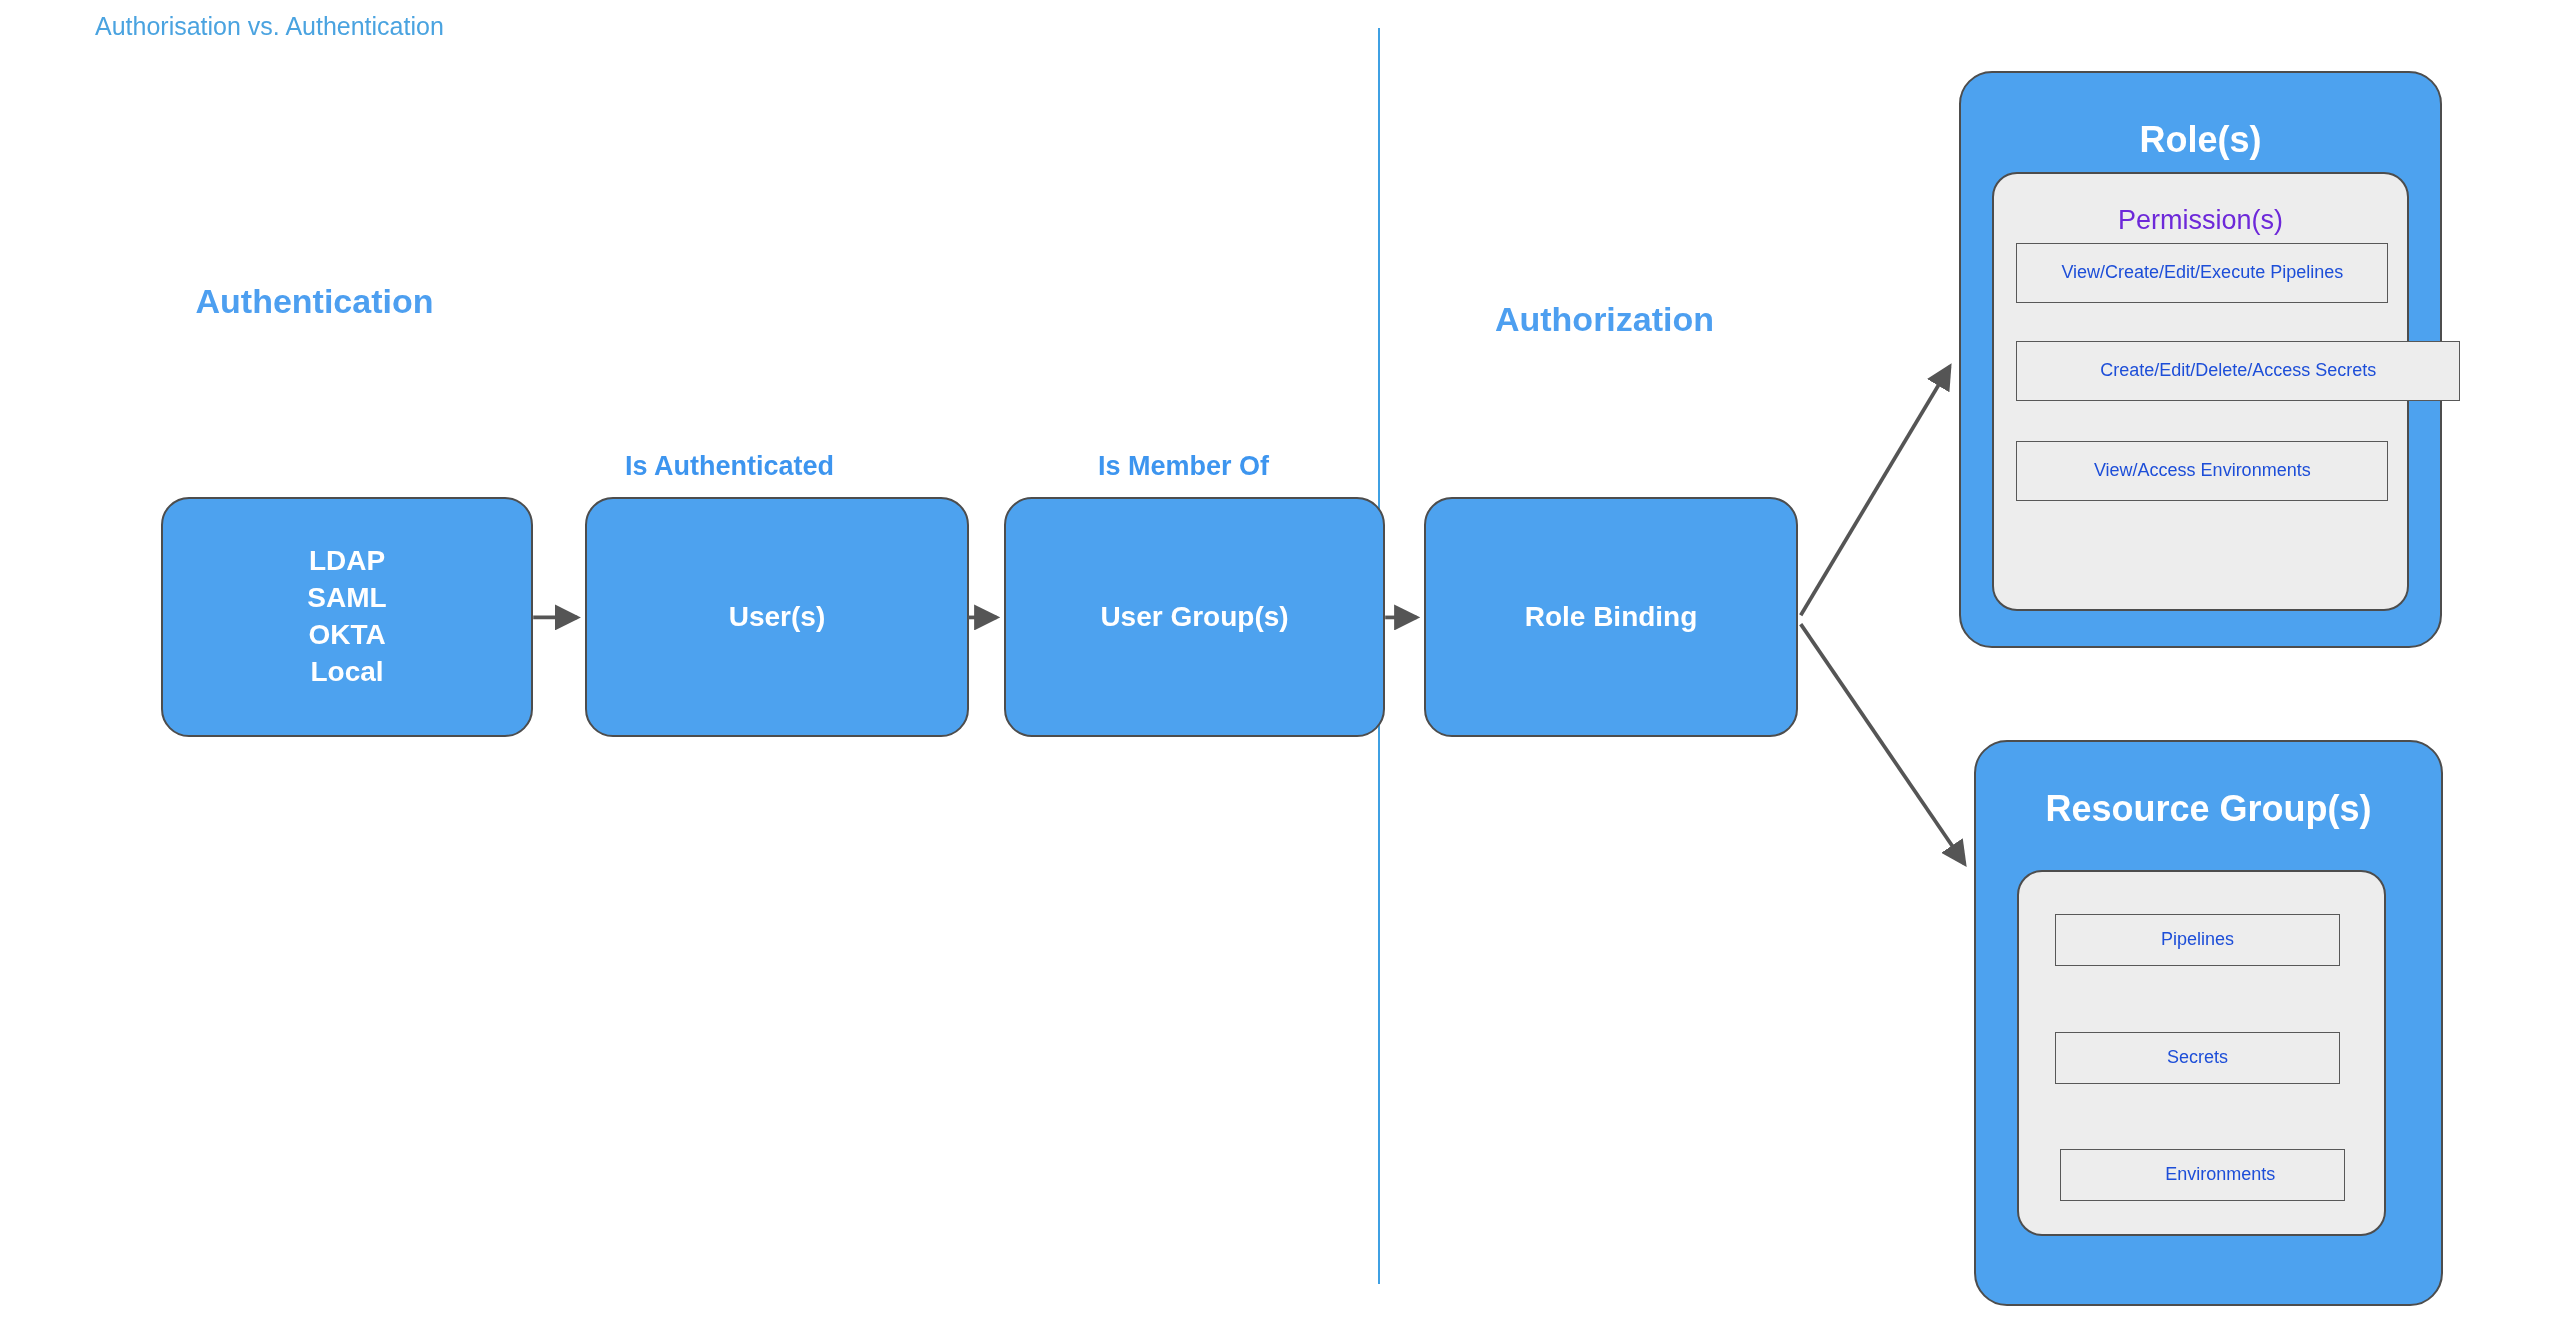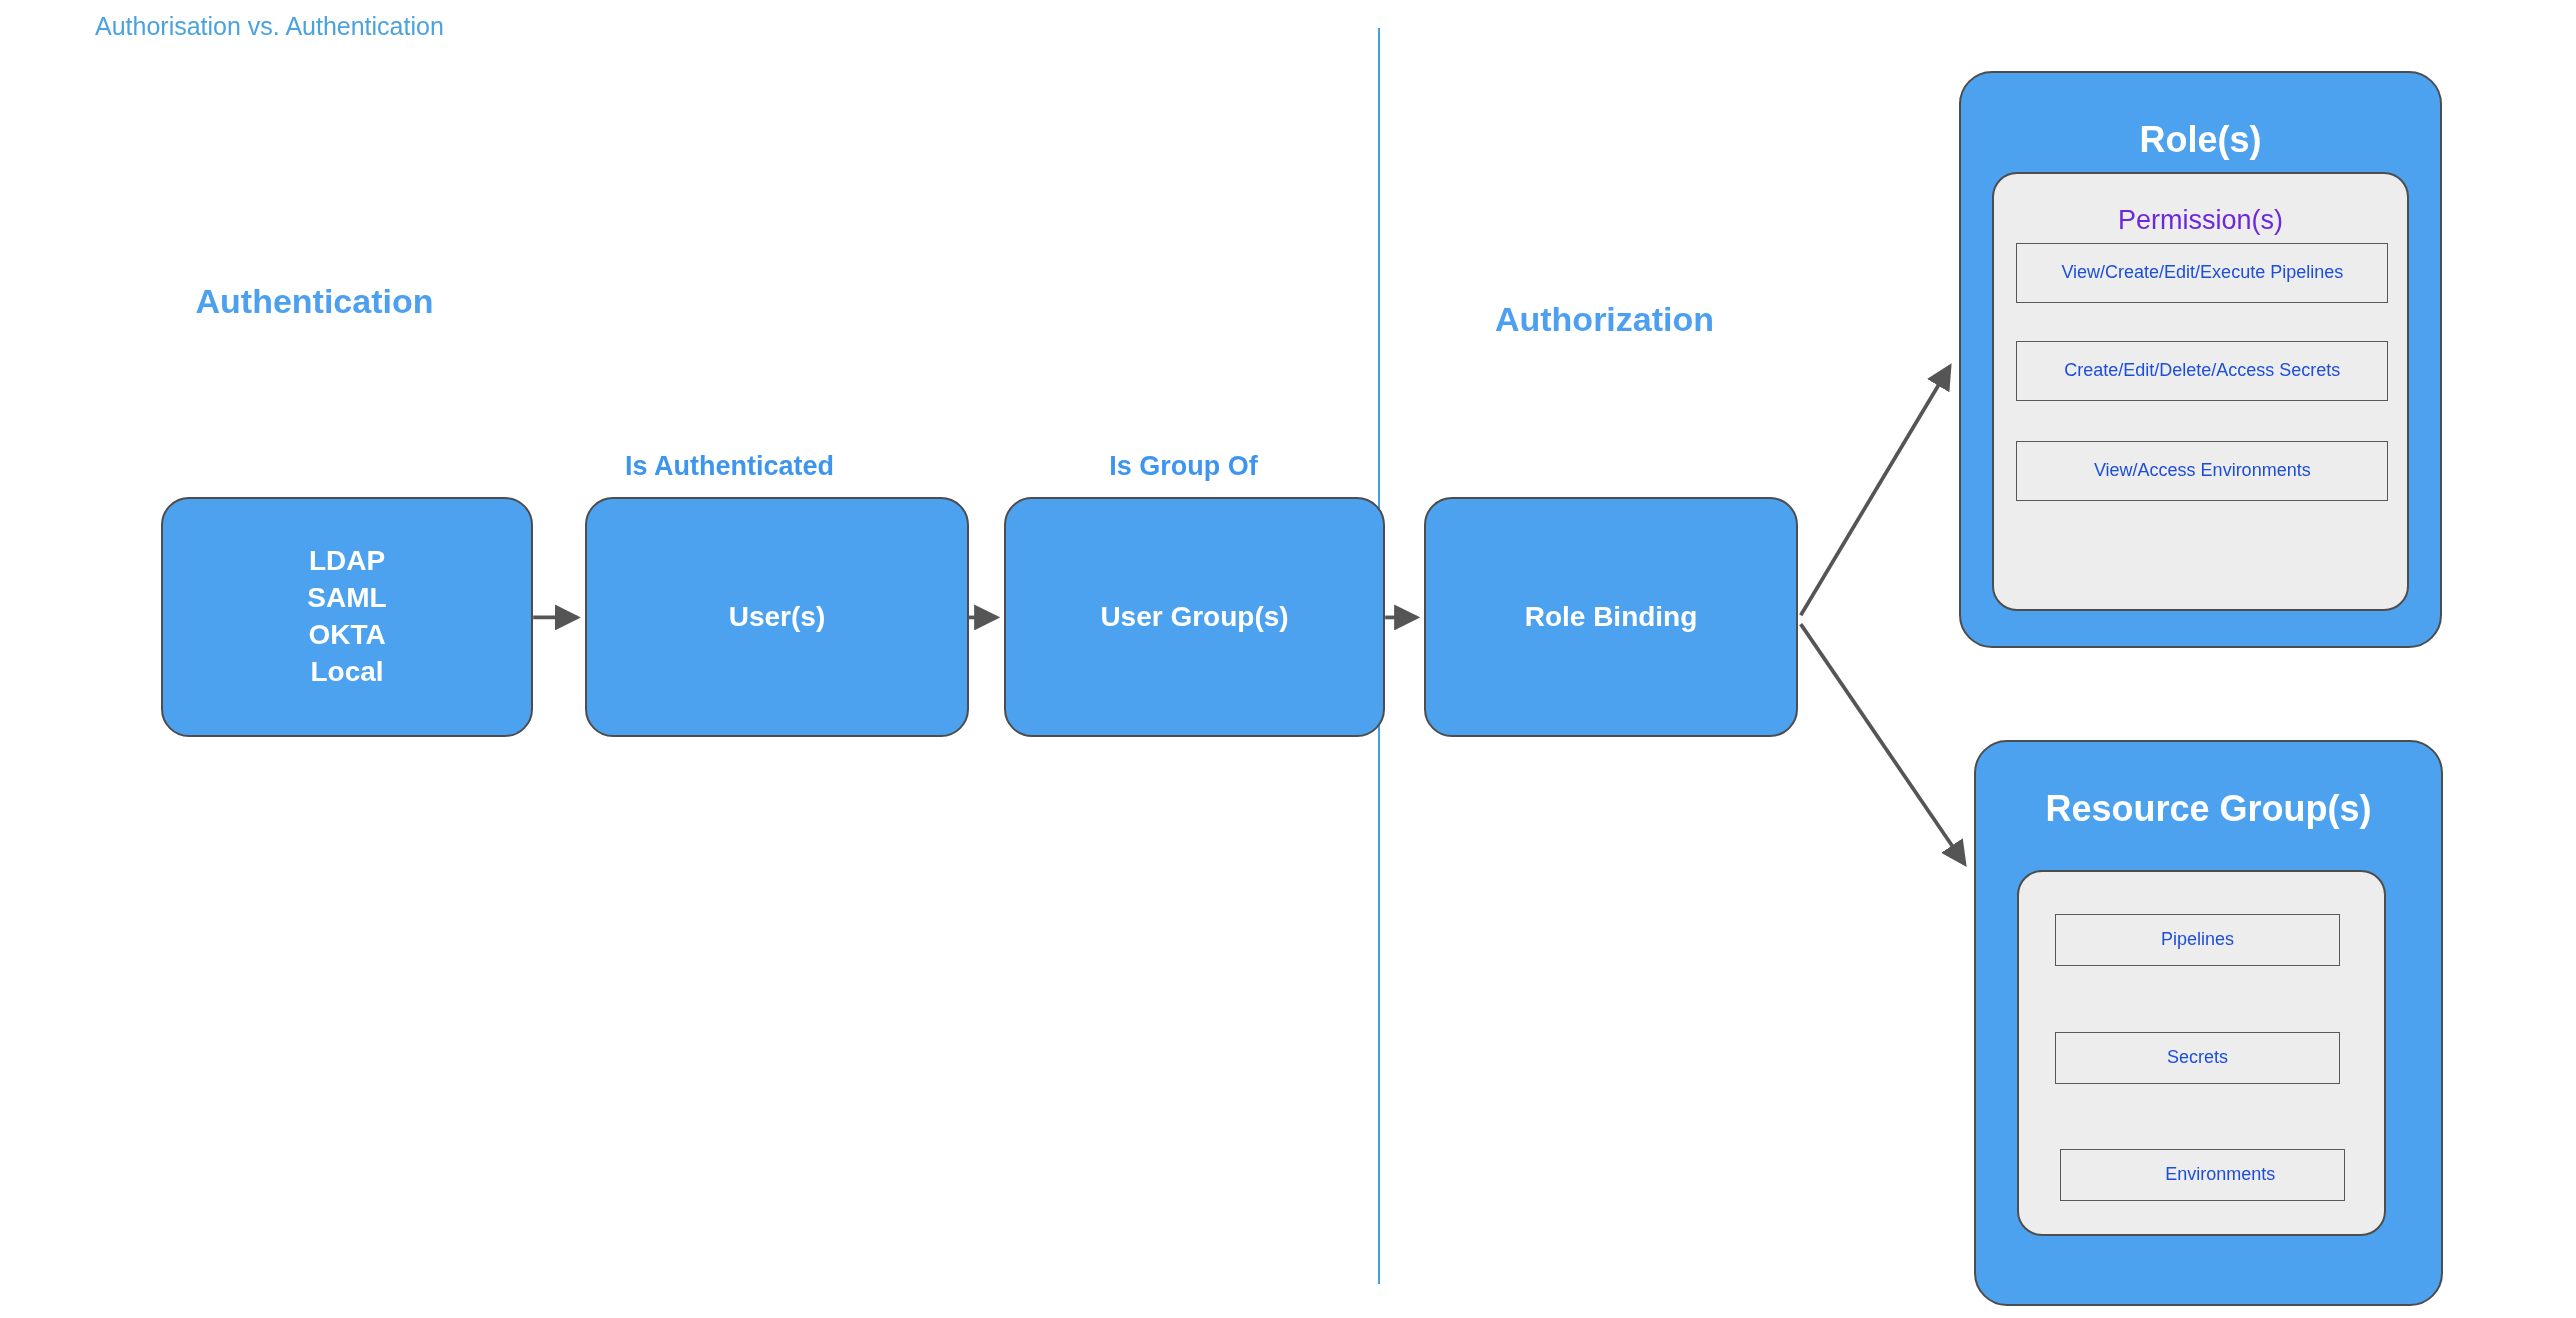--- a/index.html
+++ b/index.html
@@ -143,21 +143,21 @@
   <div class="doc-title">Authorisation vs. Authentication</div>
 
   <div class="divider" style="left:1378px; top:28px; height:1256px;"></div>
 
   <div class="section-heading" style="left:173px; top:282px; width:283px;">Authentication</div>
 
   <div class="section-heading" style="left:1463px; top:300px; width:283px;">Authorization</div>
 
   <div class="edge-label" style="left:588px; top:451px; width:283px;">Is Authenticated</div>
 
-  <div class="edge-label" style="left:1042px; top:451px; width:283px;">Is Group Of</div>
+  <div class="edge-label" style="left:1042px; top:451px; width:283px;">Is Member Of</div>
 
   <div class="flow-box" style="left:161px; top:497px; width:372px; height:240px;">
     <span class="line">LDAP</span>
     <span class="line">SAML</span>
     <span class="line">OKTA</span>
     <span class="line">Local</span>
   </div>
 
   <div class="flow-box" style="left:585px; top:497px; width:384px; height:240px;">
     <span class="line">User(s)</span>
@@ -172,21 +172,21 @@
   </div>
 
   <div class="group-panel" style="left:1959px; top:71px; width:483px; height:577px;">
     <div class="group-title" style="top:46px;">Role(s)</div>
 
     <div class="inner-panel" style="left:31px; top:99px; width:417px; height:439px;">
       <div class="inner-heading" style="top:31px;">Permission(s)</div>
 
       <div class="item-box" style="left:22.3px; top:69px; width:372px; height:60px;">View/Create/Edit/Execute Pipelines</div>
 
-      <div class="item-box" style="left:22.3px; top:167px; width:372px; height:60px;">Create/Edit/Delete/Access Secrets</div>
+      <div class="item-box" style="left:22.3px; top:167px; width:444px; height:60px;">Create/Edit/Delete/Access Secrets</div>
 
       <div class="item-box" style="left:22.3px; top:267px; width:372px; height:60px;">View/Access Environments</div>
     </div>
   </div>
 
   <div class="group-panel" style="left:1974px; top:740px; width:469px; height:566px;">
     <div class="group-title" style="top:46px;">Resource Group(s)</div>
 
     <div class="inner-panel" style="left:41px; top:128px; width:369px; height:366px;">
 

